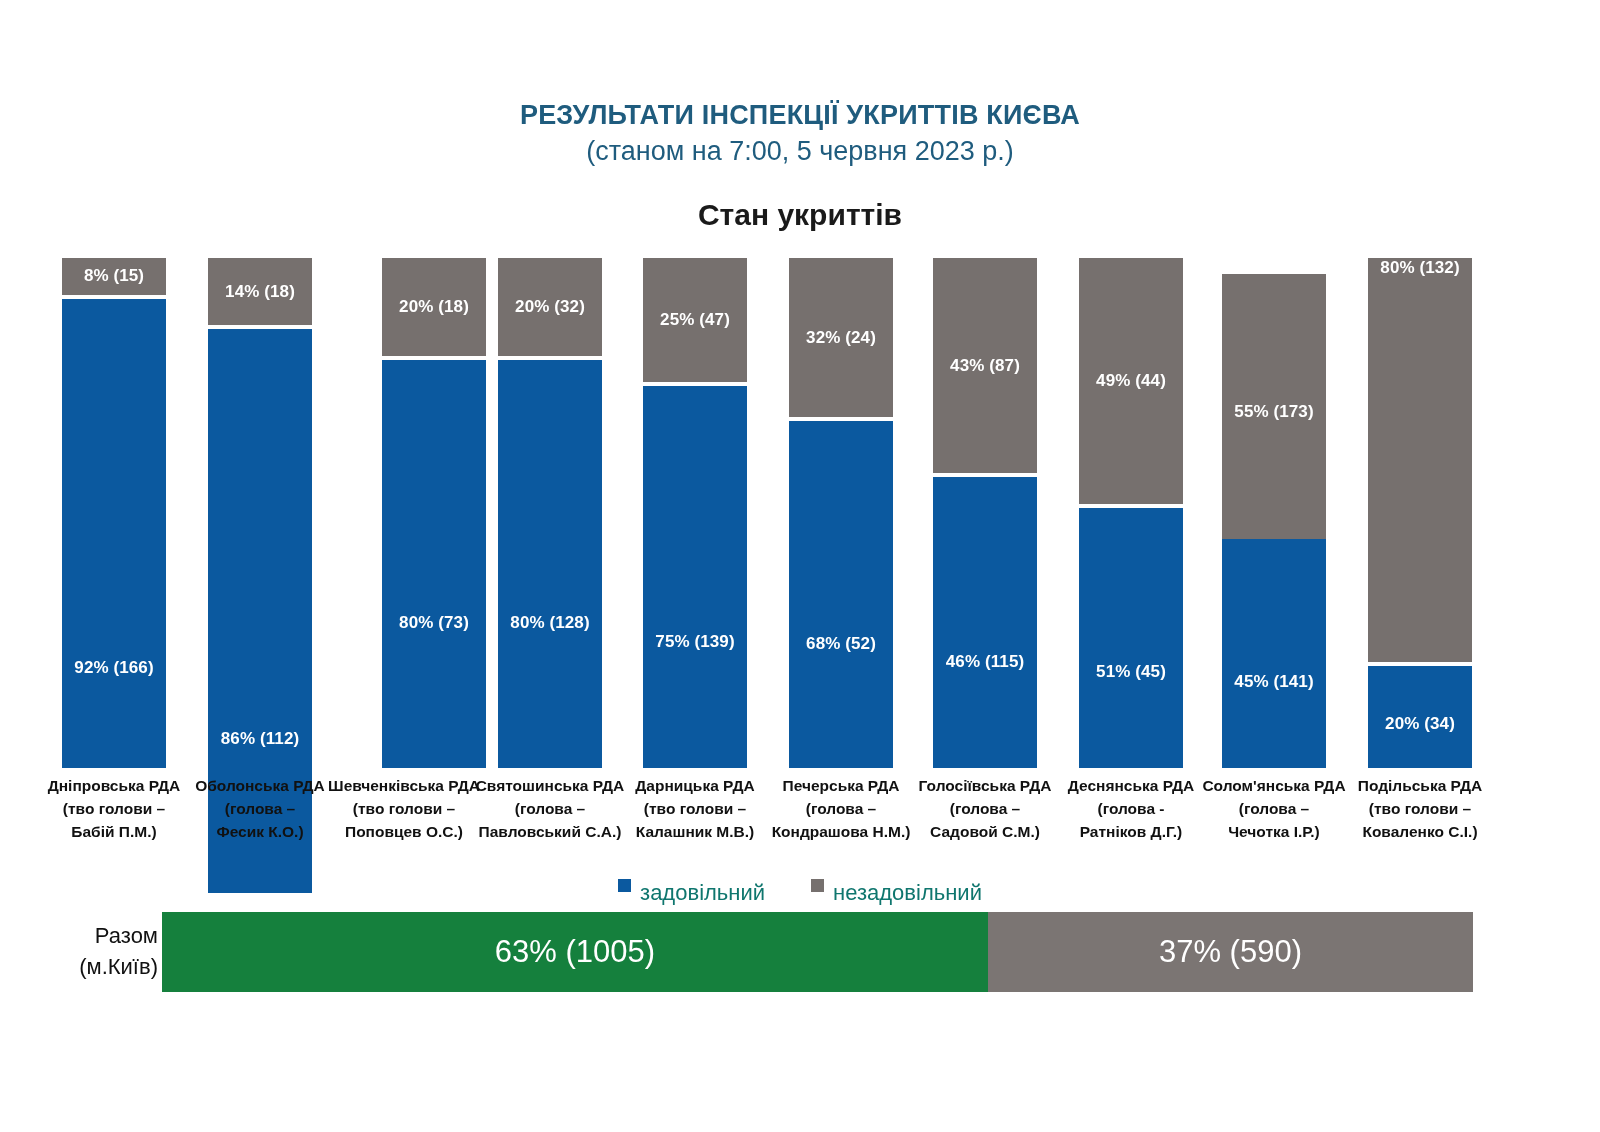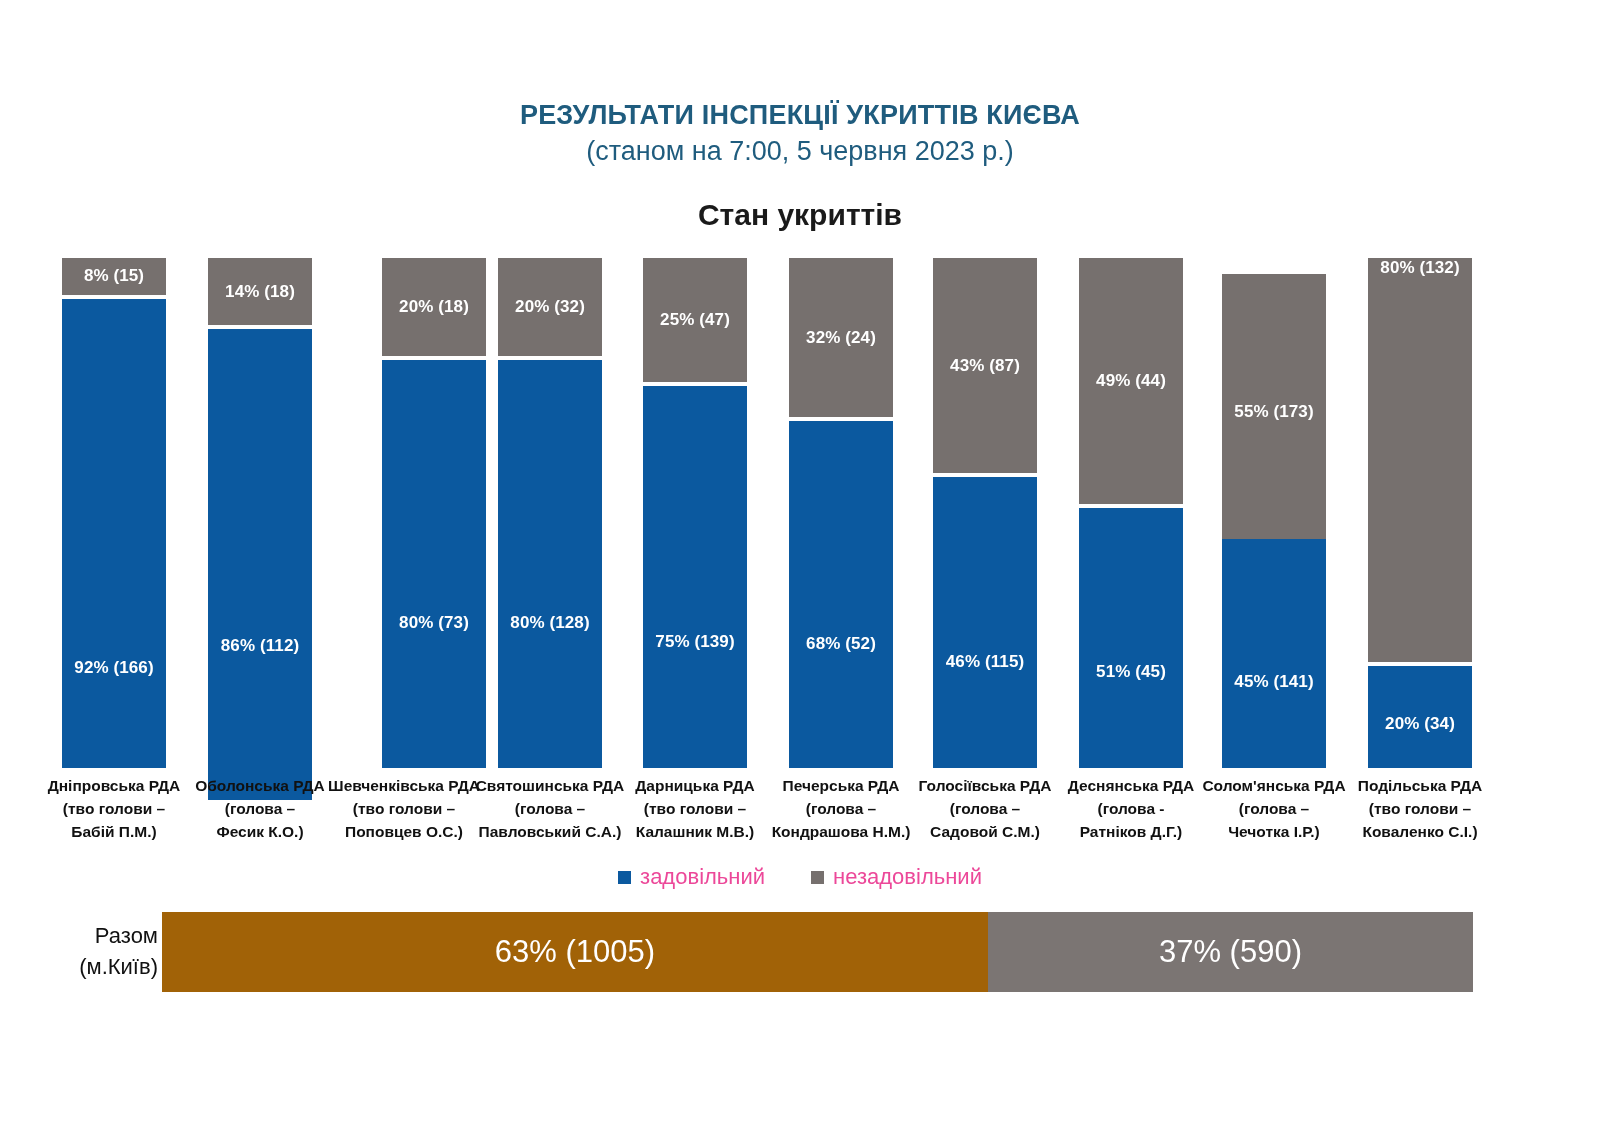--- a/index.html
+++ b/index.html
@@ -63,41 +63,41 @@
     line-height:23px;
   }
 
   
   #legend{
     position:absolute;left:0;top:864px;width:1600px;
     display:flex;justify-content:center;align-items:center;gap:46px;
   }
   .legend-item{display:flex;align-items:center;gap:9px;}
   .legend-swatch{width:13px;height:13px;display:block;}
-  .legend-label{font-size:22px;color:#ec4899;}
+  .legend-label{font-size:22px;color:#0f766e;margin-top:16px;}
 
   
   #total-row{
     position:absolute;left:0;top:906px;width:1600px;height:92px;
   }
   #total-label{
     position:absolute;left:38px;top:14px;width:120px;
     text-align:right;
     font-size:22px;color:#111;line-height:31px;
   }
   #total-bar{
     position:absolute;left:162px;top:6px;
     width:1311px;height:80px;
     display:flex;
   }
   .total-seg{
     display:flex;align-items:center;justify-content:center;
     color:#fff;font-size:31px;
   }
-  .total-seg.good{background:#a16207;}
+  .total-seg.good{background:#15803d;}
   .total-seg.bad{background:#7B7573;}
 </style>
 </head>
 <body>
 
 <div id="title-block">
   <div id="main-title">РЕЗУЛЬТАТИ ІНСПЕКЦІЇ УКРИТТІВ КИЄВА</div>
   <div id="sub-title">(станом на 7:00, 5 червня 2023 р.)</div>
 </div>
 
@@ -109,21 +109,21 @@
         <span>8% (15)</span>
       </div>
       <div class="seg good" style="top: 40.8px; height: 469.2px; align-items: flex-end; padding-bottom: 90px;">
         <span>92% (166)</span>
       </div>
     </div>
     <div class="bar-col" style="left: 208px; width: 104px;">
       <div class="seg bad" style="top: 0px; height: 67.4px; align-items: center;">
         <span>14% (18)</span>
       </div>
-      <div class="seg good" style="top: 71.4px; height: 471px; align-items: flex-end; padding-bottom: 144.738px;">
+      <div class="seg good" style="top: 71.4px; height: 564px; align-items: flex-end; padding-bottom: 144.738px;">
         <span>86% (112)</span>
       </div>
     </div>
     <div class="bar-col" style="left: 352px; width: 104px; margin-left: 30px;">
       <div class="seg bad" style="top: 0px; height: 98px; align-items: center;">
         <span>20% (18)</span>
       </div>
       <div class="seg good" style="top: 102px; height: 408px; align-items: flex-end; padding-bottom: 134.64px;">
         <span>80% (73)</span>
       </div>

